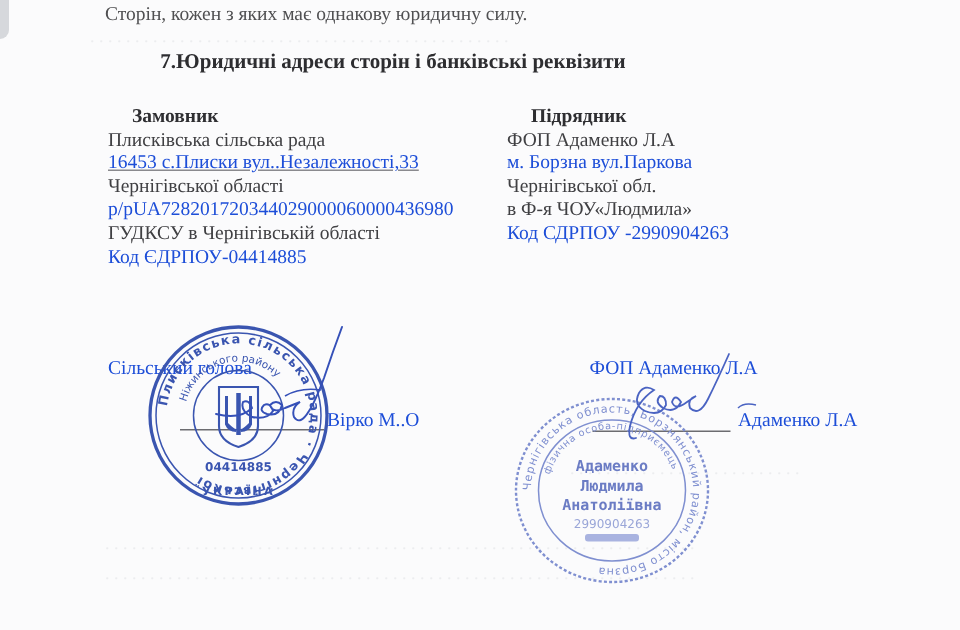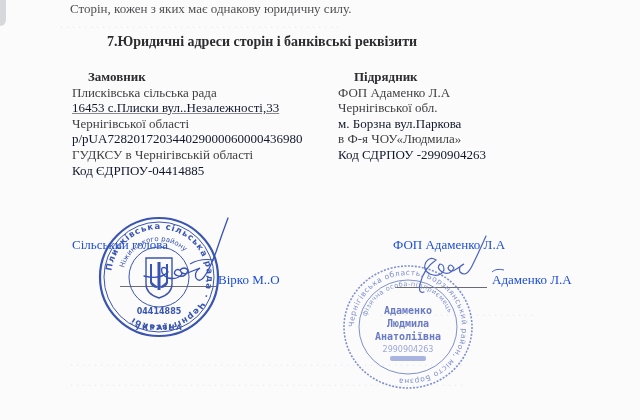--- a/index.html
+++ b/index.html
@@ -21,21 +21,21 @@
   }
   .heading {
     position:absolute; left:0; width:524px; top:34px; text-align:center;
     font-weight:bold; font-size:14px; color:#2d2d30;
   }
   .col { position:absolute; top:69px; font-size:13px; line-height:15.6px; }
   .col-left { left:72px; width:270px; }
   .col-right { left:338px; width:300px; }
   .col .role { font-weight:bold; color:#2e2e31;margin-left:16px; }
   .col .line { white-space:nowrap; color:#404043; }
-  .col .faded { color:#0f172a; }
+  .col .faded { color:#1d4ed8; }
   .underline { text-decoration:underline; text-decoration-color:#8a8a8e; }
 
   .sign-label { position:absolute; font-size:13px; color:#1d4ed8; white-space:nowrap; }
   .sign-line { position:absolute; height:0; border-top:1px solid #6c6c70; }
 
   .stamp { position:absolute; }
   .sig { position:absolute; }
 </style>
 </head>
 <body>
@@ -56,22 +56,22 @@
   <div class="line faded underline">16453 с.Плиски вул..Незалежності,33</div>
   <div class="line">Чернігівської області</div>
   <div class="line faded">р/рUA728201720344029000060000436980</div>
   <div class="line">ГУДКСУ в Чернігівській області</div>
   <div class="line faded">Код ЄДРПОУ-04414885</div>
 </div>
 
 <div class="col col-right">
   <div class="role">Підрядник</div>
   <div class="line">ФОП Адаменко Л.А</div>
+  <div class="line faded">м. Борзна вул.Паркова</div>
   <div class="line">Чернігівської обл.</div>
-  <div class="line faded">м. Борзна вул.Паркова</div>
   <div class="line">в Ф-я ЧОУ«Людмила»</div>
   <div class="line faded">Код СДРПОУ -2990904263</div>
 </div>
 
 <div class="sign-label" style="left:72px;top:237px;">Сільський голова</div>
 <div class="sign-line" style="left:120px;top:286px;width:96px;"></div>
 <div class="sign-label" style="left:218px;top:272px;">Вірко М..О</div>
 
 <svg class="stamp" style="left:96px;top:214px;" width="126" height="126" viewBox="0 0 126 126">
   <defs>

